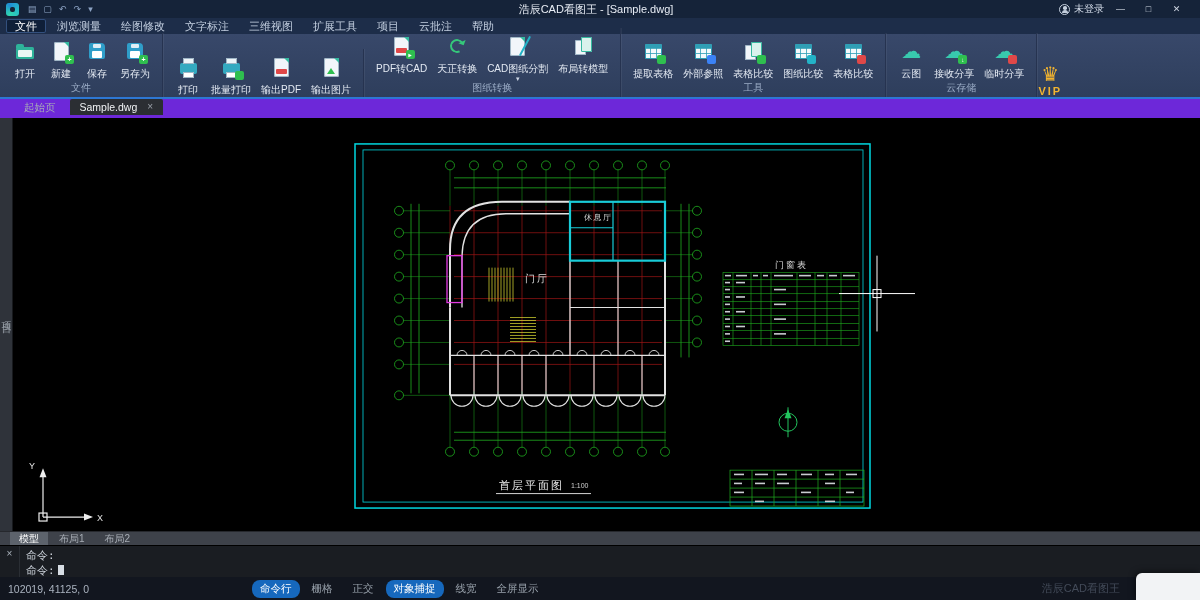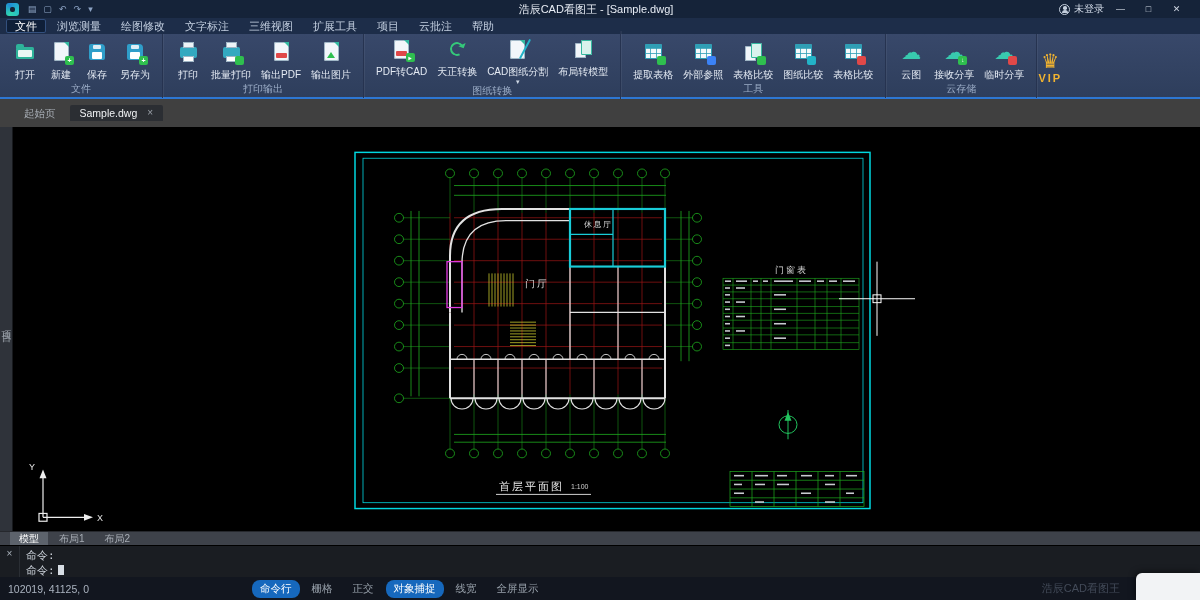--- a/index.html
+++ b/index.html
@@ -27,21 +27,21 @@
   .winbtn{width:23px;text-align:center;font-size:9px;color:#cfd6e2;line-height:18px}
 
   
   .menubar{height:16px;background:#1d2d49;display:flex;align-items:center;gap:2px;
     padding-left:6px;flex:0 0 auto}
   .mtab{font-size:11px;color:#c3cfe0;padding:1px 9px;line-height:12px;white-space:nowrap}
   .mtab.active{background:#0f1f38;color:#fff;box-shadow:inset 0 0 0 1px #33507e;border-radius:2px}
 
   
   .ribbon{height:65px;background:linear-gradient(#38486a,#2e3e5c);display:flex;
-    align-items:center;border-bottom:2px solid #2d77d3;flex:0 0 auto}
+    align-items:flex-end;border-bottom:2px solid #2d77d3;flex:0 0 auto}
   .rgroup{display:flex;flex-direction:column;border-right:1px solid #263350;
     box-shadow:1px 0 0 rgba(255,255,255,.06)}
   .ritems{flex:1;display:flex;align-items:flex-start;padding:5px 7px 0}
   .ritem{display:flex;flex-direction:column;align-items:center;padding:0 5px;min-width:34px;cursor:default}
   .rlabel{font-size:10px;color:#e4eaf3;margin-top:3px;white-space:nowrap}
   .caret{font-size:7px;color:#cfd8e6;line-height:5px}
   .rgl{font-size:10px;color:#9cadc7;text-align:center;padding:0 0 2px}
   .vip{margin-left:auto;margin-right:140px;display:flex;flex-direction:column;
     align-items:center;justify-content:center}
   .vip-label{font-size:11px;font-weight:bold;color:#f2b430;letter-spacing:2px;margin-top:-2px}
@@ -90,21 +90,21 @@
   .badge{position:absolute;right:0;bottom:0;width:9px;height:9px;border-radius:2px;
     display:flex;align-items:center;justify-content:center;font-size:7px;font-weight:bold;
     color:#fff;line-height:1}
   .bg-green{background:#2fbf4f}.bg-red{background:#e04848}
   .bg-blue{background:#3b82f6}.bg-teal{background:#23b3c7}
   .badge-plus::after{content:"+"}
   .badge-down::after{content:"↓";font-size:6px}
   .badge-arrow::after{content:"▸";font-size:6px}
 
   
-  .doctabs{height:28px;background:#404040;display:flex;align-items:center;
+  .doctabs{height:19px;background:#6d28d9;display:flex;align-items:flex-start;
     padding-left:14px;gap:4px;flex:0 0 auto}
   .dtab{font-size:10.5px;color:#a7adb5;padding:2px 10px;line-height:12px}
   .dtab.active{background:#2b2e33;color:#f0f2f4;display:flex;gap:10px;align-items:center;
     border-radius:2px 2px 0 0}
   .dtab .close{color:#9aa0a8;font-size:10px;line-height:10px}
 
   
   .workspace{flex:1;display:flex;min-height:0}
   .sidestrip{width:13px;background:#2f333a;border-right:1px solid #17191d;
     display:flex;justify-content:center;flex:0 0 auto}
@@ -237,21 +237,20 @@
         </div>
         <div class="ritem">
           <span class="icn">
               <span class="sheet">
                 <span class="pic"></span>
               </span>
             </span>
           <span class="rlabel">输出图片</span>
         </div>
       </div>
-      <div class="rgl">打印输出</div>
     </div>
 
     <div class="rgroup">
       <div class="ritems">
         <div class="ritem">
           <span class="icn">
               <span class="sheet">
                 <span class="band"></span>
               </span>
               <span class="badge bg-green badge-arrow"></span>

